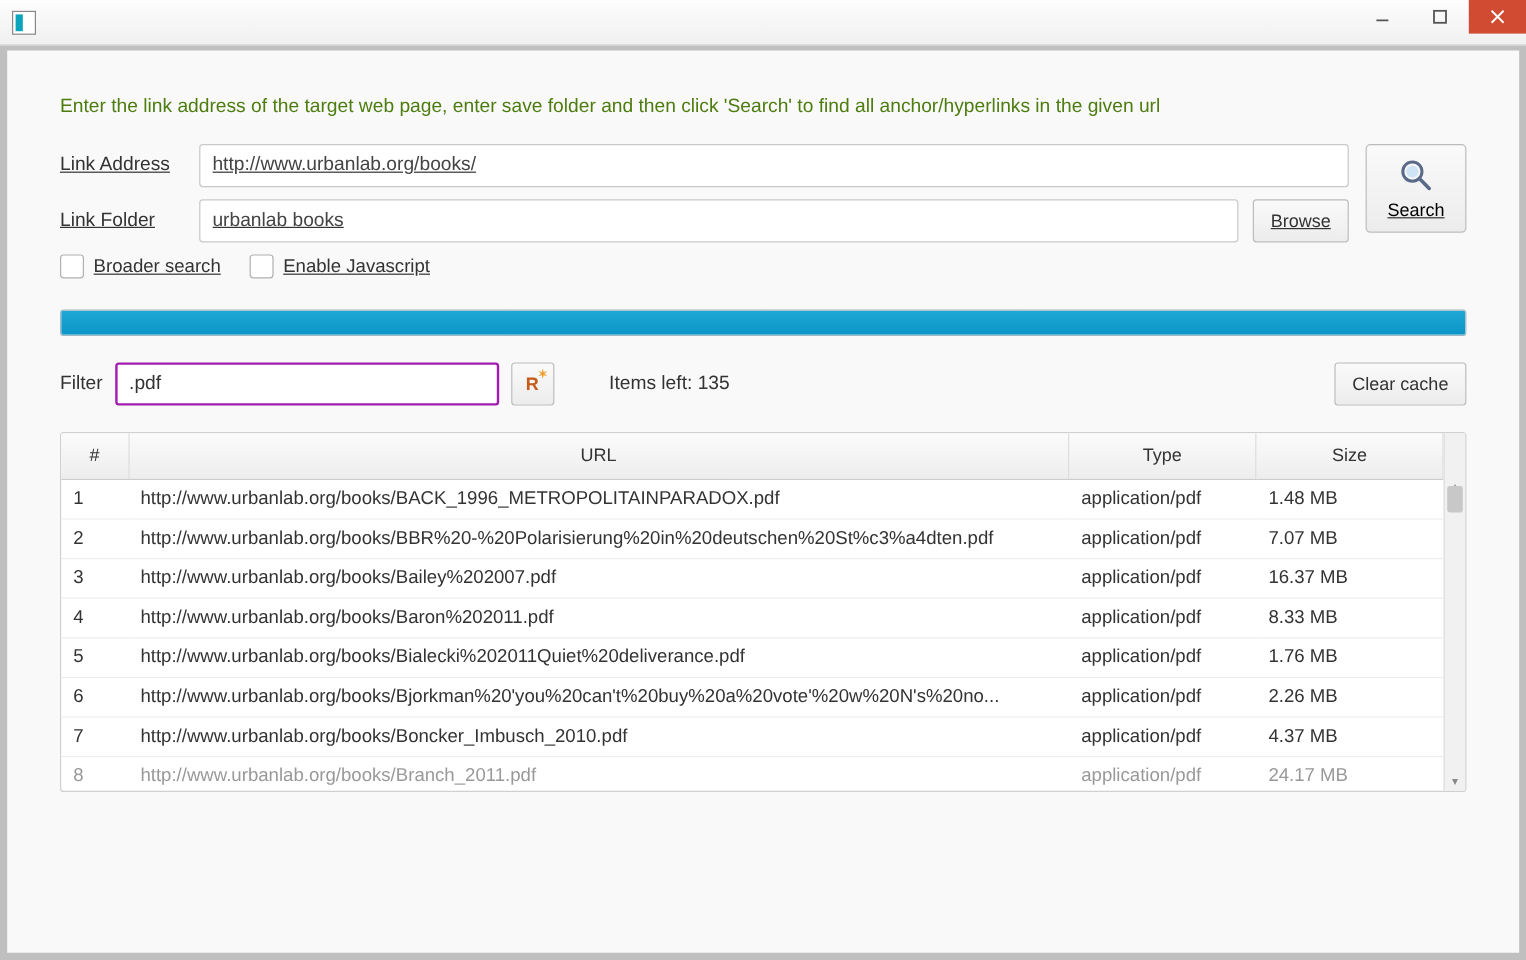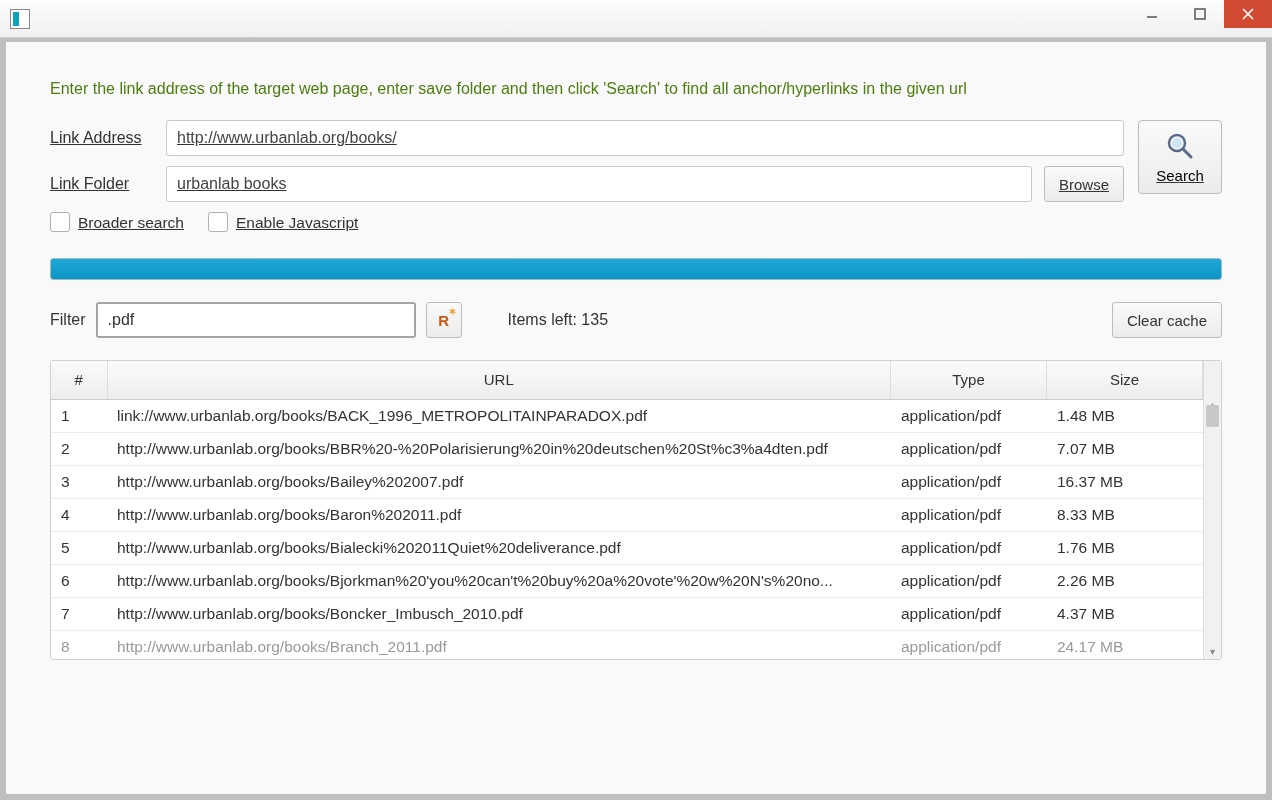--- a/index.html
+++ b/index.html
@@ -175,21 +175,21 @@
     margin-top: 22px;
     display: flex;
     align-items: center;
     gap: 10px;
   }
   .filterrow .spacer { flex: 1; }
   .filter-label { font-size: 16px; }
   .filter-input {
     width: 320px;
     height: 36px;
-    border: 2px solid #a3a3a3;
+    border: 2px solid #a21caf;
     border-radius: 3px;
     padding: 0 10px;
     font-size: 16px;
     color: #333;
     background: #fff;
     outline: none;
   }
   .regex-btn {
     width: 36px; height: 36px;
     border: 1px solid #bcbcbc;
@@ -352,21 +352,21 @@
           <tr>
             <th class="col-n">#</th>
             <th class="col-url">URL</th>
             <th class="col-type">Type</th>
             <th class="col-size">Size</th>
           </tr>
         </thead>
         <tbody id="tbody">
               <tr>
                 <td class="num">1</td>
-                <td class="url">link://www.urbanlab.org/books/BACK_1996_METROPOLITAINPARADOX.pdf</td>
+                <td class="url">http://www.urbanlab.org/books/BACK_1996_METROPOLITAINPARADOX.pdf</td>
                 <td class="type">application/pdf</td>
                 <td class="size">1.48 MB</td>
               </tr>
               <tr>
                 <td class="num">2</td>
                 <td class="url">http://www.urbanlab.org/books/BBR%20-%20Polarisierung%20in%20deutschen%20St%c3%a4dten.pdf</td>
                 <td class="type">application/pdf</td>
                 <td class="size">7.07 MB</td>
               </tr>
               <tr>

